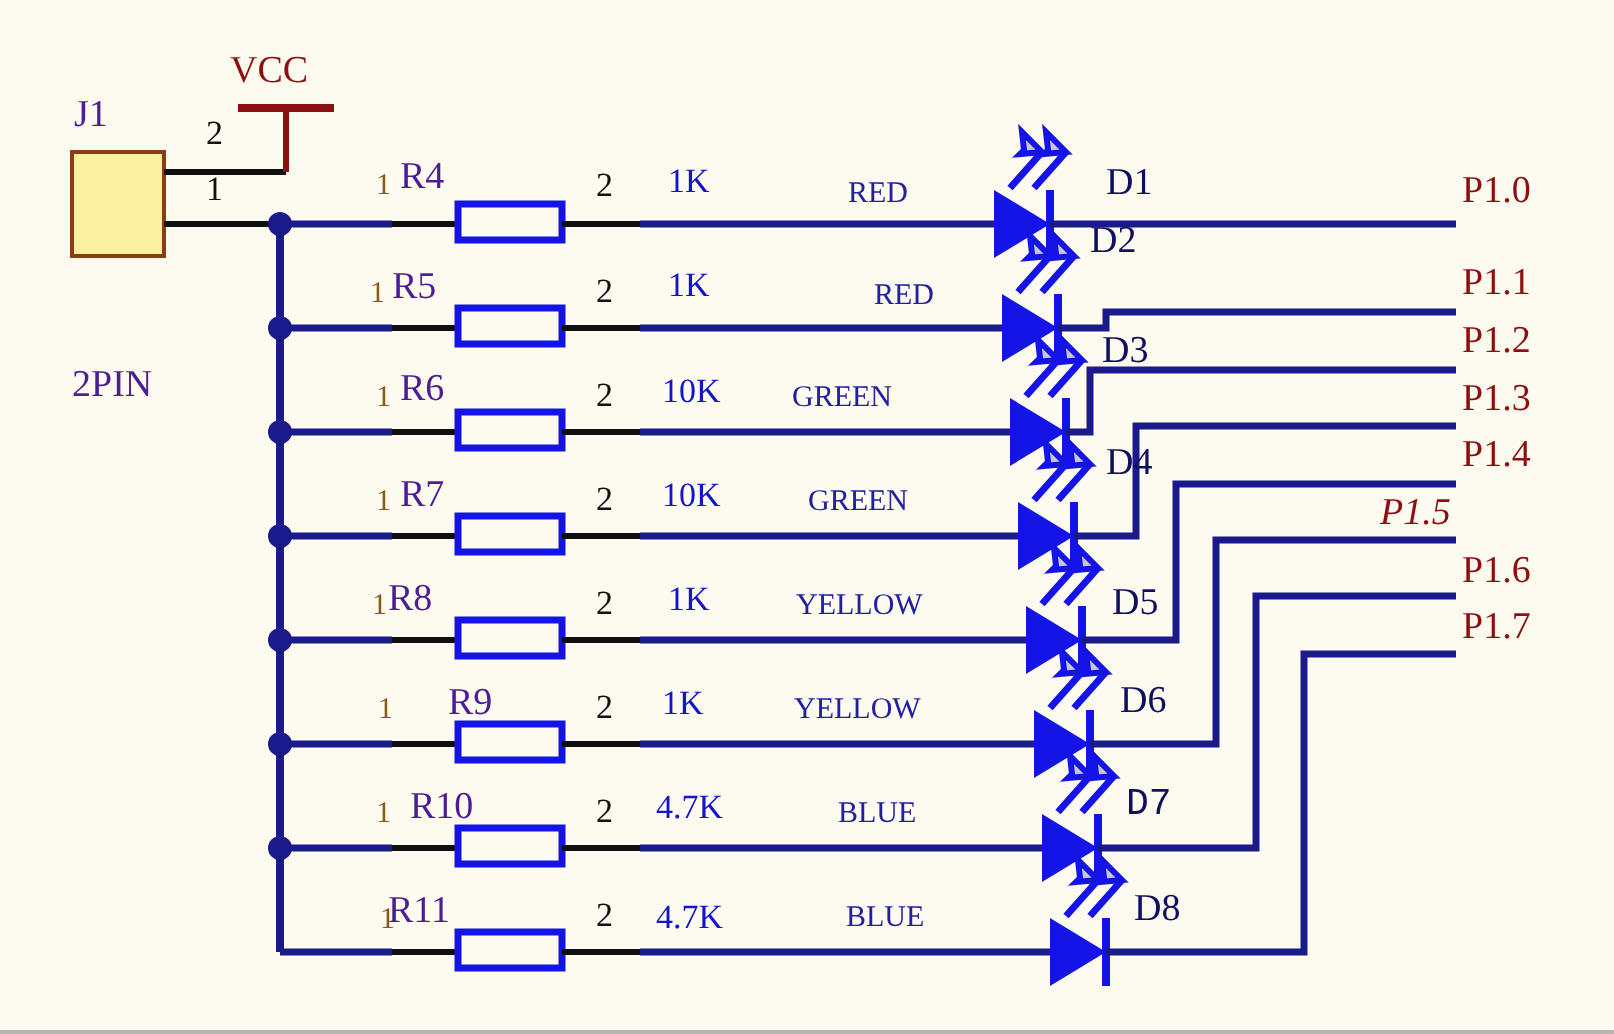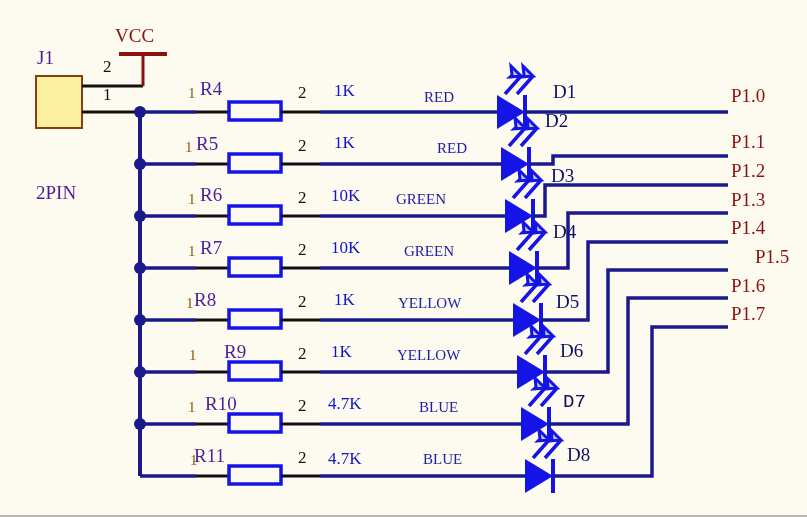--- a/index.html
+++ b/index.html
@@ -239,21 +239,21 @@
   <div class="lbl lbl-net" style="left:398px; top:296px;">YELLOW</div>
   <div class="lbl lbl-dark" style="left:556px; top:292px;">D5</div>
   <div class="lbl lbl-red" style="left:731px; top:218px;">P1.4</div>
 
   <div class="lbl lbl-pin-o" style="left:189px; top:348px;">1</div>
   <div class="lbl lbl-ref" style="left:194px; top:342px;margin-left:30px;">R9</div>
   <div class="lbl lbl-pin" style="left:298px; top:345px;">2</div>
   <div class="lbl lbl-val" style="left:331px; top:343px;">1K</div>
   <div class="lbl lbl-net" style="left:397px; top:348px;">YELLOW</div>
   <div class="lbl lbl-dark" style="left:560px; top:341px;">D6</div>
-  <div class="lbl lbl-red" style="left:755px; top:247px;">P1.5</div>
+  <div class="lbl lbl-red" style="left:690px; top:247px;font-style:italic;">P1.5</div>
 
   <div class="lbl lbl-pin-o" style="left:188px; top:400px;">1</div>
   <div class="lbl lbl-ref" style="left:205px; top:394px;">R10</div>
   <div class="lbl lbl-pin" style="left:298px; top:397px;">2</div>
   <div class="lbl lbl-val" style="left:328px; top:395px;">4.7K</div>
   <div class="lbl lbl-net" style="left:419px; top:400px;">BLUE</div>
   <div class="lbl lbl-dark" style="left:563px; top:393px;font-family:Liberation Mono, monospace;">D7</div>
   <div class="lbl lbl-red" style="left:731px; top:276px;font-family:Liberation Serif, serif;">P1.6</div>
 
   <div class="lbl lbl-pin-o" style="left:190px; top:453px;">1</div>

